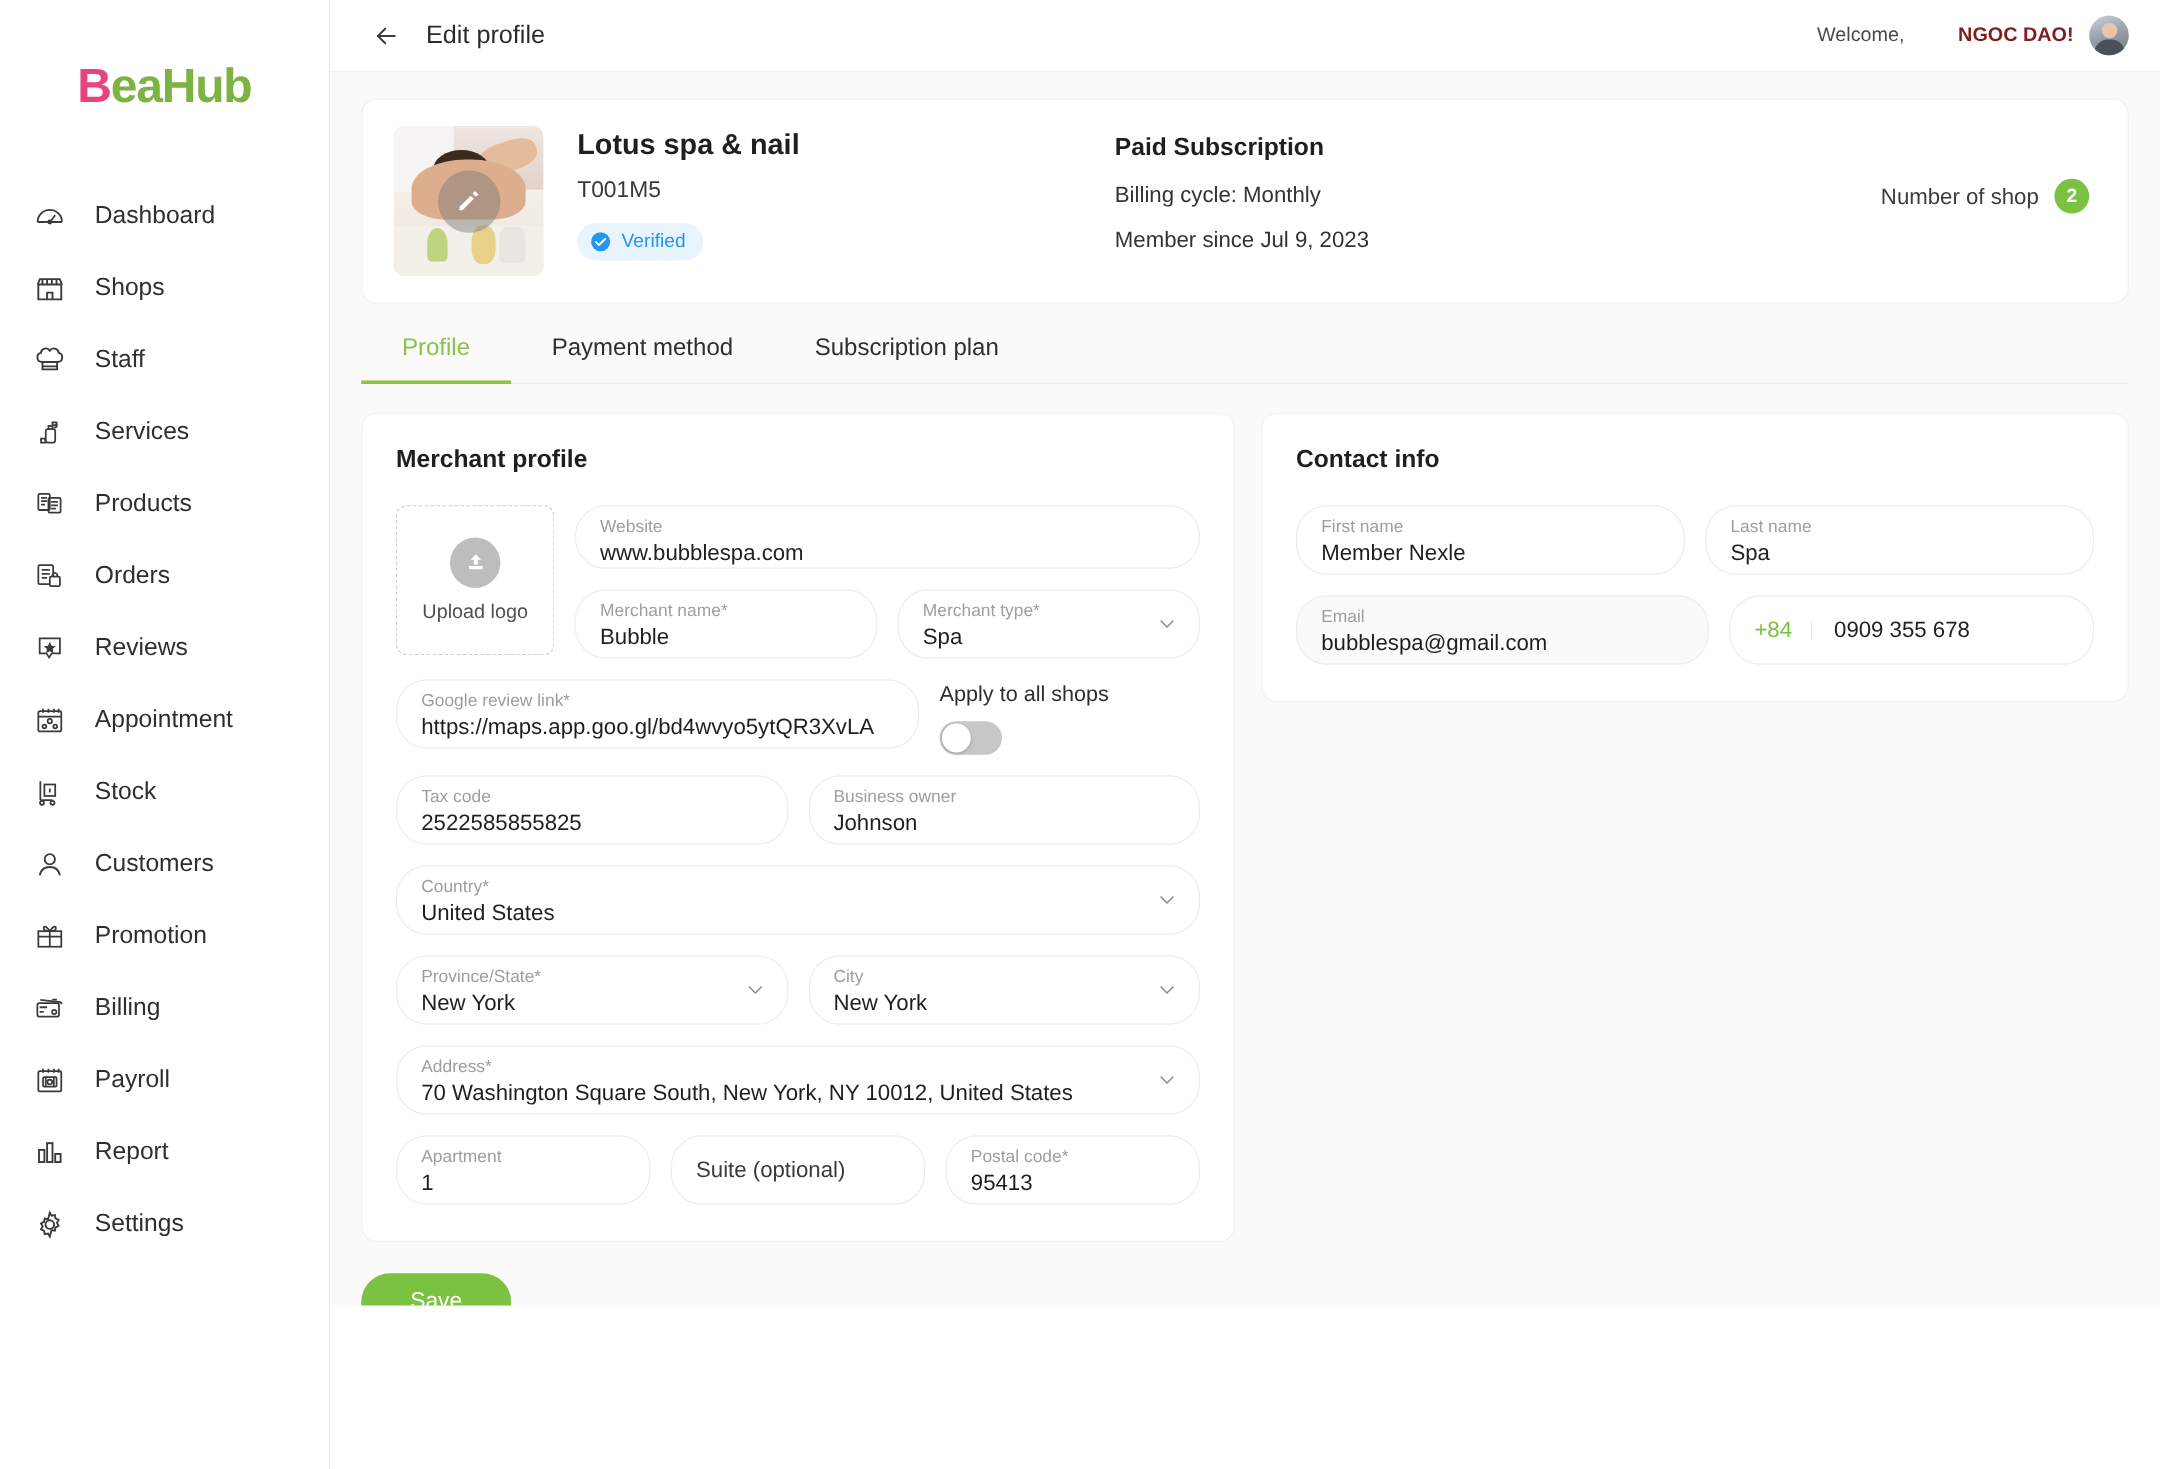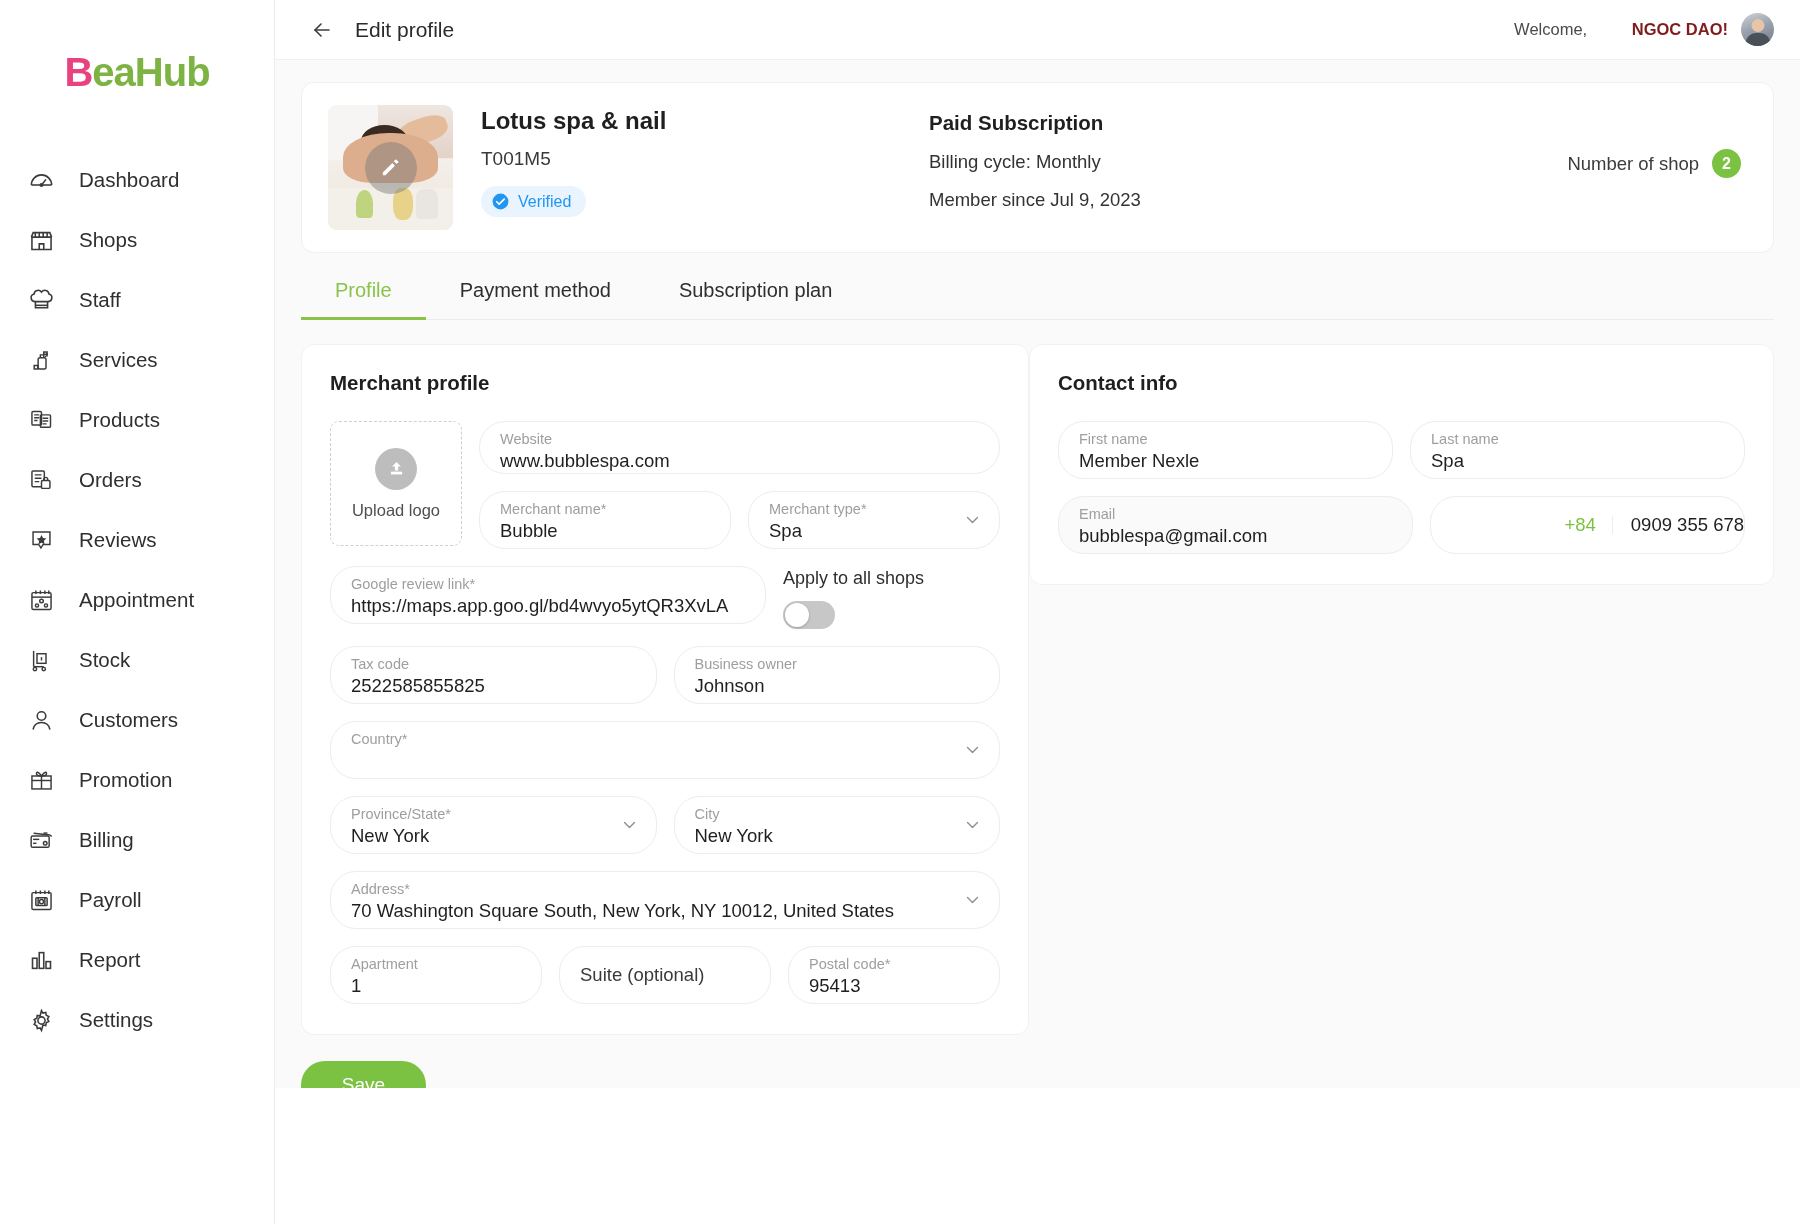--- a/index.html
+++ b/index.html
@@ -109,21 +109,21 @@
 
   
   .tabs { display: flex; gap: 0; border-bottom: 1px solid #ececec; margin-top: 6px; padding-left: 0; }
   .tab {
     padding: 20px 34px 15px 34px; font-size: 20px; color: #2f2f2f; cursor: pointer;
     border-bottom: 3px solid transparent; margin-bottom: -1px;
   }
   .tab.active { color: #8bc34a; border-bottom-color: #8bc34a; }
 
   
-  .panels { display: flex; margin-top: 24px; align-items: flex-start; }
+  .panels { display: flex; gap: 22px; margin-top: 24px; align-items: flex-start; }
   .panel {
     background: #fff; border-radius: 13px; border: 1px solid #f2f2f2; padding: 26px 28px 30px 28px;
   }
   .panel-left { width: 728px; flex: 0 0 728px; }
   .panel-right { flex: 1; }
   .panel-title { font-size: 20.5px; font-weight: 700; color: #1f1f1f; margin-bottom: 26px; }
 
   .row { display: flex; gap: 17px; margin-bottom: 17px; }
   .field {
     position: relative; border: 1px solid #ededed; border-radius: 26px; background: #fff;
@@ -156,21 +156,21 @@
   .toggle-col { width: 170px; flex: 0 0 170px; padding-top: 2px; }
   .toggle-label { font-size: 18px; color: #2f2f2f; margin-bottom: 12px; white-space: nowrap; }
   .switch {
     width: 52px; height: 28px; border-radius: 14px; background: #c7c7c7; position: relative; cursor: pointer;
   }
   .switch .knob {
     position: absolute; left: 2px; top: 2px; width: 24px; height: 24px; border-radius: 50%;
     background: #fff; box-shadow: 0 1px 3px rgba(0,0,0,.22);
   }
 
-  .phone-field { display: flex; align-items: center; padding: 0; justify-content: flex-end; }
+  .phone-field { display: flex; align-items: center; padding: 0; }
   .phone-cc {
     font-size: 18.5px; color: #7cc242; padding: 0 16px 0 20px; border-right: 1px solid #ededed; line-height: 1;
   }
   .phone-num { font-size: 18.5px; color: #1f1f1f; padding-left: 18px; }
 
   .save-wrap { margin-top: 26px; }
   .save-btn {
     width: 125px; height: 48px; border-radius: 24px; background: #7cc242; color: #fff;
     border: none; font-size: 19px; font-family: inherit; cursor: pointer;
   }
@@ -493,20 +493,21 @@
             </div>
             <div class="field">
               <div class="fl">Business owner</div>
               <div class="fv">Johnson</div>
             </div>
           </div>
 
           <div class="row">
             <div class="field">
               <div class="fl">Country*</div>
+              <div class="fv">United States</div>
               <span class="chev">
                   <svg viewBox="0 0 24 24" fill="none" stroke="#8d8d8d" stroke-width="1.9" stroke-linecap="round" stroke-linejoin="round">
                     <path d="M5 8.5l7 7 7-7"></path>
                   </svg>
                 </span>
             </div>
           </div>
 
           <div class="row">
             <div class="field">

